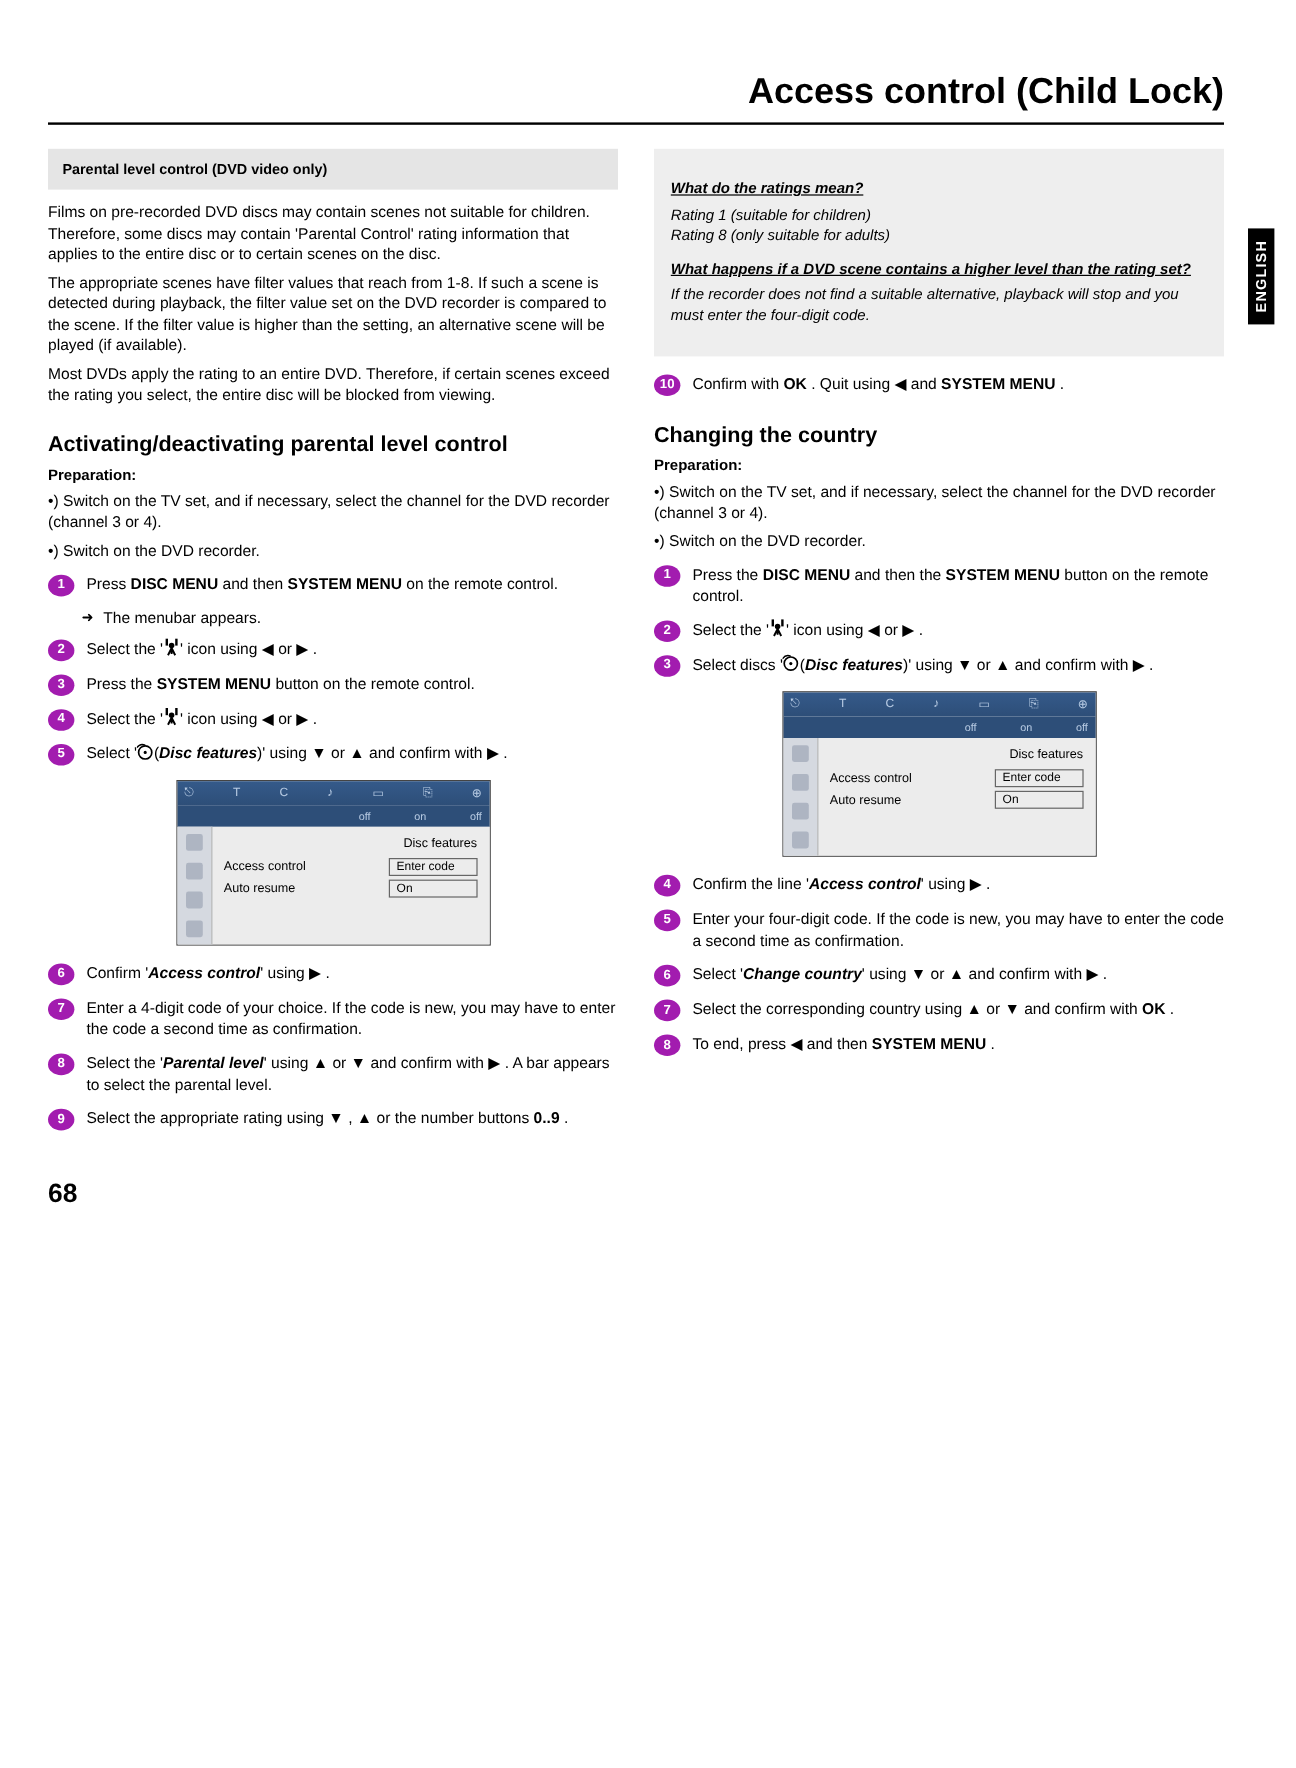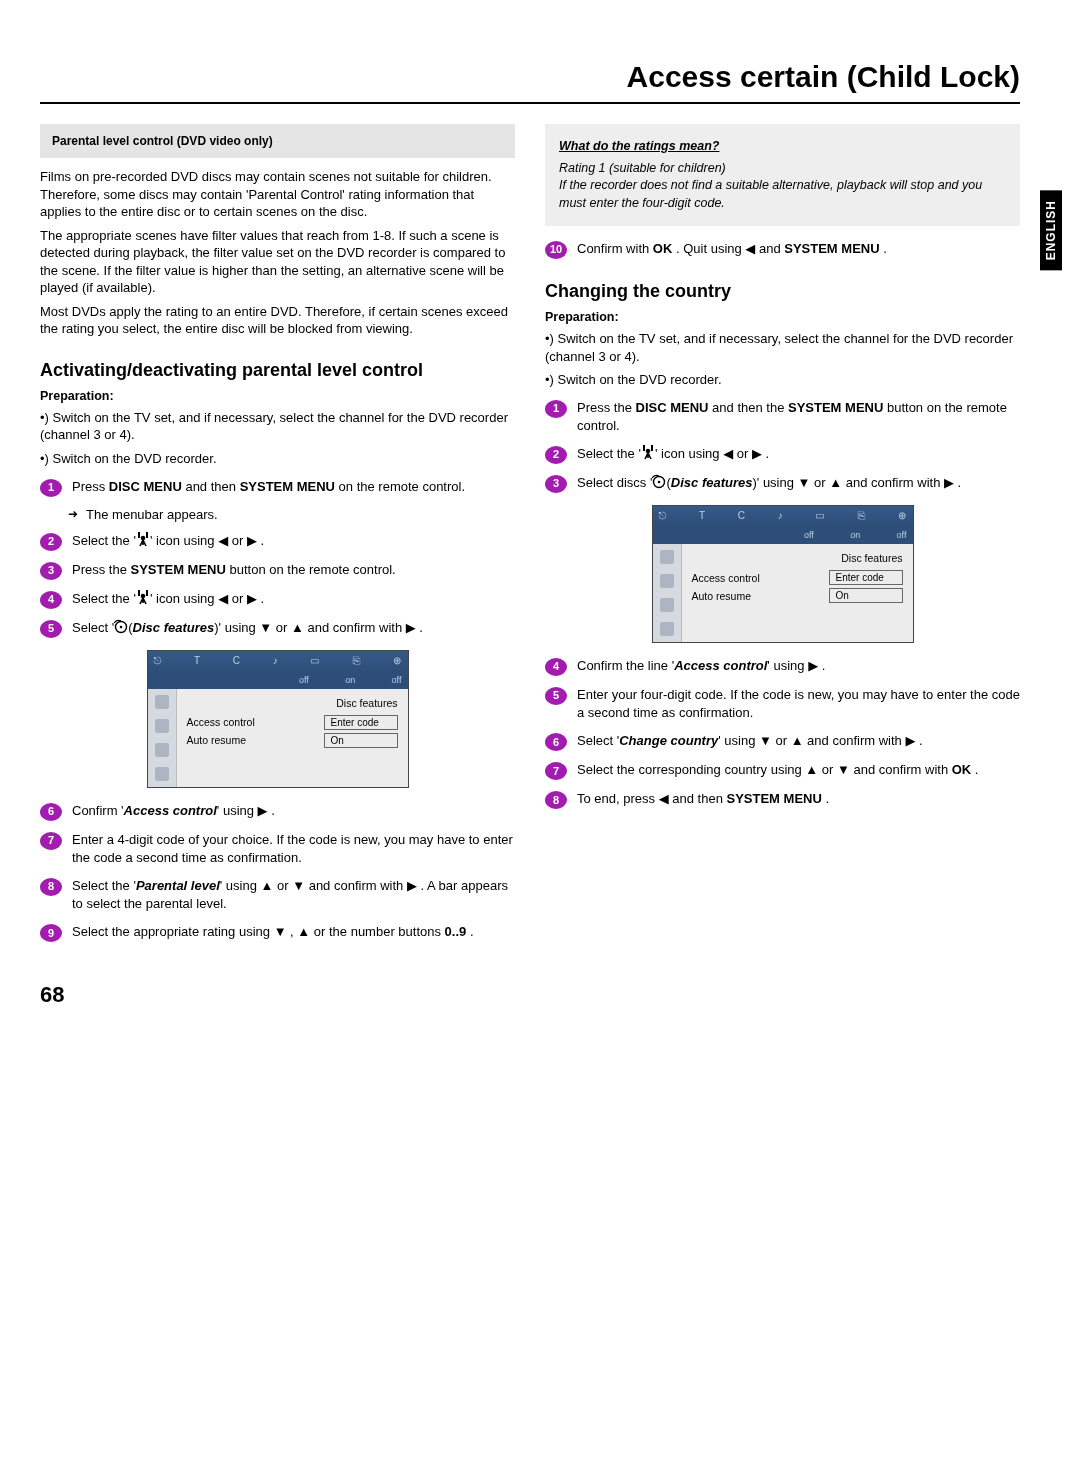--- a/index.html
+++ b/index.html
@@ -41,21 +41,21 @@
     background: #a21caf; color: #fff;
     display: flex; align-items: center; justify-content: center;
     font-size: 11px; font-weight: bold; margin-right: 10px; margin-top: 1px;
   }
   .step-body { flex: 1; }
   .sub-arrow { margin-left: 28px; display: flex; align-items: center; }
   .sub-arrow::before { content: "➜"; margin-right: 8px; font-size: 12px; }
   b { font-weight: bold; }
   em.ui { font-style: italic; font-weight: bold; }
   .info-box {
-    background: #eee; padding: 14px 14px; margin: 0 0 14px 0;
+    background: #eee; padding: 25px 14px; margin: 0 0 14px 0;
     font-style: italic; font-size: 12.5px; line-height: 1.4;
   }
   .info-box .q { font-weight: bold; text-decoration: underline; font-style: italic; display:block; margin-bottom:4px;}
   .info-box .q2 { margin-top:10px; }
   .osd {
     width: 260px; margin: 12px auto 14px auto;
     border: 1px solid #444; font-size: 10.5px;
   }
   .osd-top {
     background: linear-gradient(#355a8a,#2d4e78);
@@ -86,21 +86,21 @@
       <path d="M4 14 L7 8 L10 14 M7 8 L7 13" stroke="#000" stroke-width="1.6" fill="none"></path>
     </g>
     <g id="disc-icon">
       <circle cx="7" cy="8" r="5.5" fill="none" stroke="#000" stroke-width="1.4"></circle>
       <circle cx="7" cy="8" r="1.3" fill="#000"></circle>
       <path d="M0 4 Q3 0 7 2" fill="none" stroke="#000" stroke-width="1.2"></path>
     </g>
   </defs>
 </svg>
 
-<div class="chapter-title">Access certain (Child Lock)</div>
+<div class="chapter-title">Access control (Child Lock)</div>
 <hr class="page-rule">
 
 <div class="language-tab">ENGLISH</div>
 
 <div class="columns">
 
   <div class="col">
     <div class="section-banner">Parental level control (DVD video only)</div>
 
     <p class="para">Films on pre-recorded DVD discs may contain scenes not suitable for children. Therefore, some discs may contain 'Parental Control' rating information that applies to the entire disc or to certain scenes on the disc.</p>
@@ -213,20 +213,22 @@
       <div class="step-num">9</div>
       <div class="step-body"><span>Select the appropriate rating using ▼ , ▲ or the number buttons </span><b>0..9</b><span> .</span></div>
     </div>
   </div>
 
   <div class="col">
 
     <div class="info-box">
       <span class="q">What do the ratings mean?</span>
       <div>Rating 1 (suitable for children)</div>
+      <div>Rating 8 (only suitable for adults)</div>
+      <span class="q q2">What happens if a DVD scene contains a higher level than the rating set?</span>
       <div>If the recorder does not find a suitable alternative, playback will stop and you must enter the four-digit code.</div>
     </div>
 
     <div class="step">
       <div class="step-num">10</div>
       <div class="step-body"><span>Confirm with </span><b>OK</b><span> . Quit using ◀ and </span><b>SYSTEM MENU</b><span> .</span></div>
     </div>
 
     <div class="h2">Changing the country</div>
 

